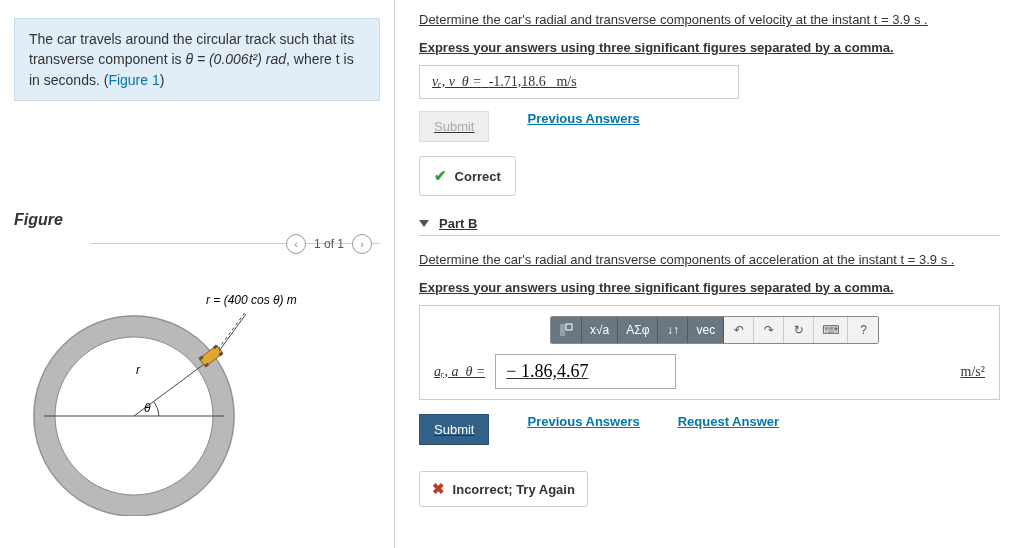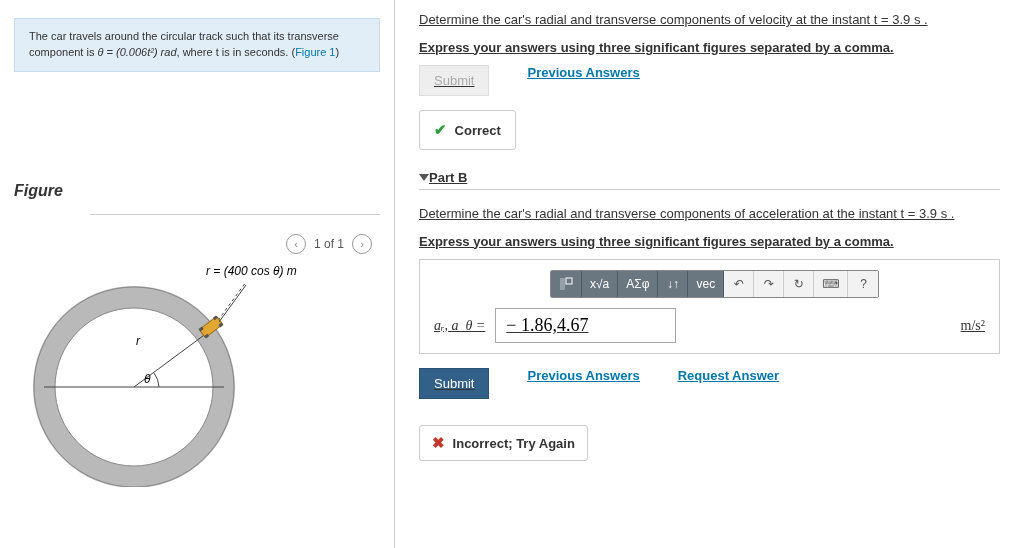--- a/index.html
+++ b/index.html
@@ -17,21 +17,21 @@
       width: 395px;
       border-right: 1px solid #ccc;
       padding: 0;
       position: relative;
     }
     .problem-box {
       background: #e1edf7;
       border: 1px solid #c8dceb;
       padding: 10px 14px;
       margin: 18px 14px 0 14px;
-      font-size: 11px;
+      font-size: 14px;
       line-height: 1.45;
     }
     .problem-box .figlink { color: #0077aa; cursor: pointer; }
     .figure-heading {
       font-size: 16px;
       font-weight: bold;
       margin: 110px 0 6px 0;
       padding: 0 14px 8px 14px;
       font-style: italic;
     }
@@ -114,21 +114,21 @@
       font-weight: bold;
       font-size: 13px;
       margin-bottom: 20px;
     }
     .check-icon { color: #2fa037; font-size: 15px; }
     .cross-icon { color: #c0392b; font-weight: bold; font-size: 15px; }
     .part-header {
       border-bottom: 1px solid #ccc;
       padding-bottom: 4px;
       margin-bottom: 14px;
-      display: flex; align-items: center; 
+      display: flex; align-items: center; gap: 10px;
       font-weight: bold;
     }
     .triangle-down {
       width: 0; height: 0;
       border-left: 5px solid transparent;
       border-right: 5px solid transparent;
       border-top: 7px solid #555;
     }
     .answer-input-box {
       border: 1px solid #ccc;
@@ -214,20 +214,25 @@
       <line x1="205" y1="95" x2="232" y2="58" stroke="#444" stroke-width="1"></line>
       <text x="192" y="48" font-size="12" font-style="italic">r = (400 cos θ) m</text>
     </svg>
   </div>
 </div>
 
 <div class="right-col">
   <div class="part-text">Determine the car's radial and transverse components of velocity at the instant t = 3.9  s .</div>
   <div class="part-text bold">Express your answers using three significant figures separated by a comma.</div>
 
+  <div class="answer-display">
+    <i>vᵣ, v_θ =</i>
+    &nbsp;<span>-1.71,18.6</span>
+    &nbsp;&nbsp;<span>m/s</span>
+  </div>
 
   <div class="submit-row">
     <button class="submit-btn-disabled">Submit</button>
     <span class="linklike">Previous Answers</span>
   </div>
 
   <div class="correct-box">
     <span class="check-icon">✔</span>
     <span>Correct</span>
   </div>

